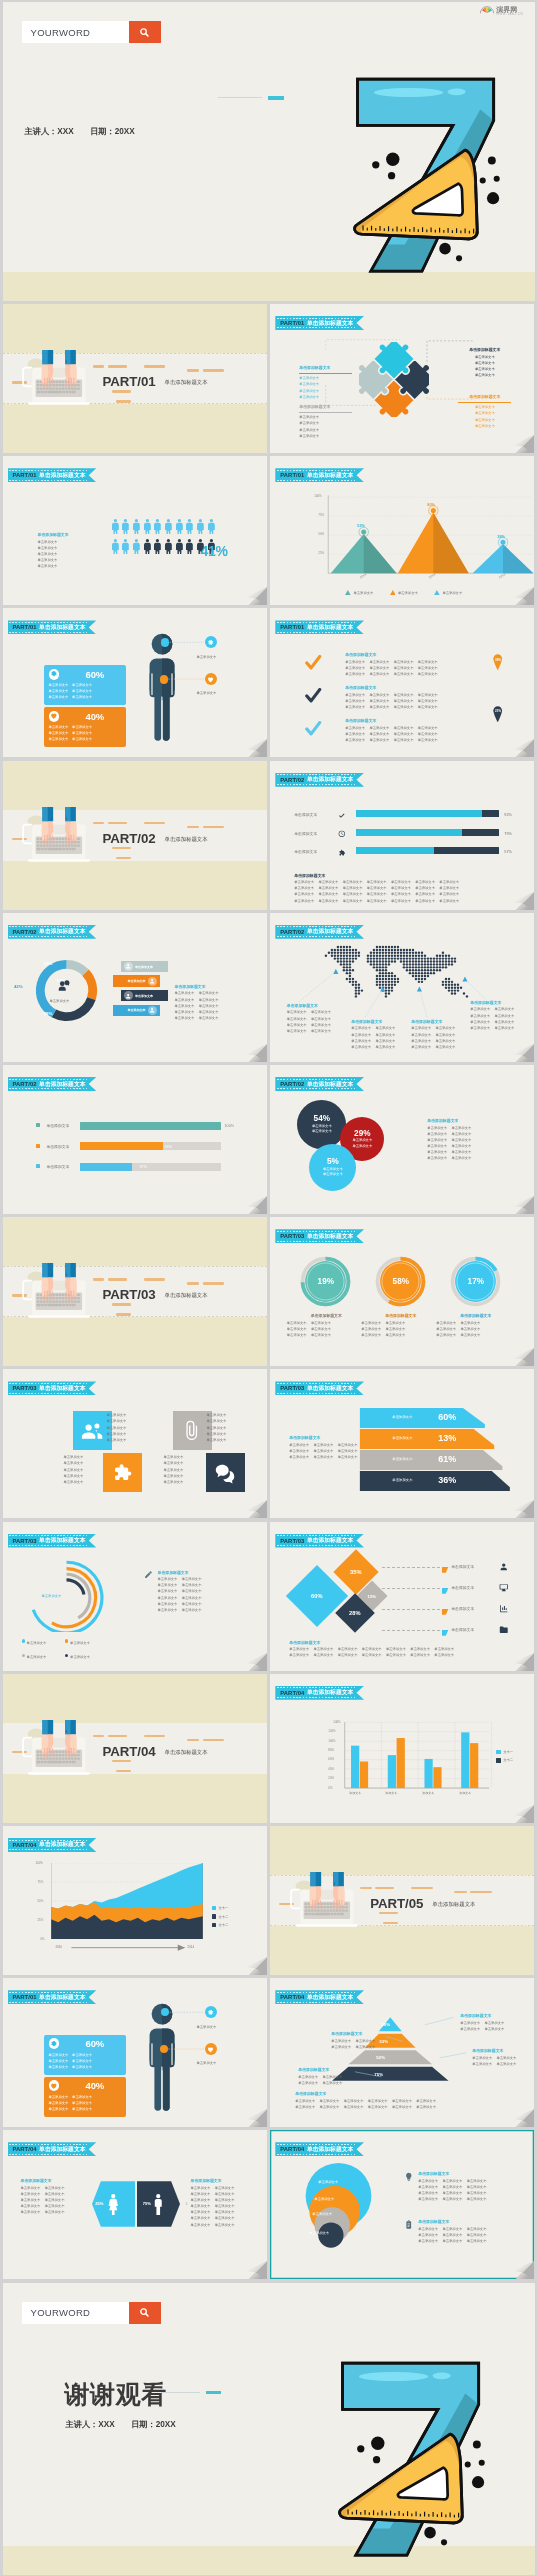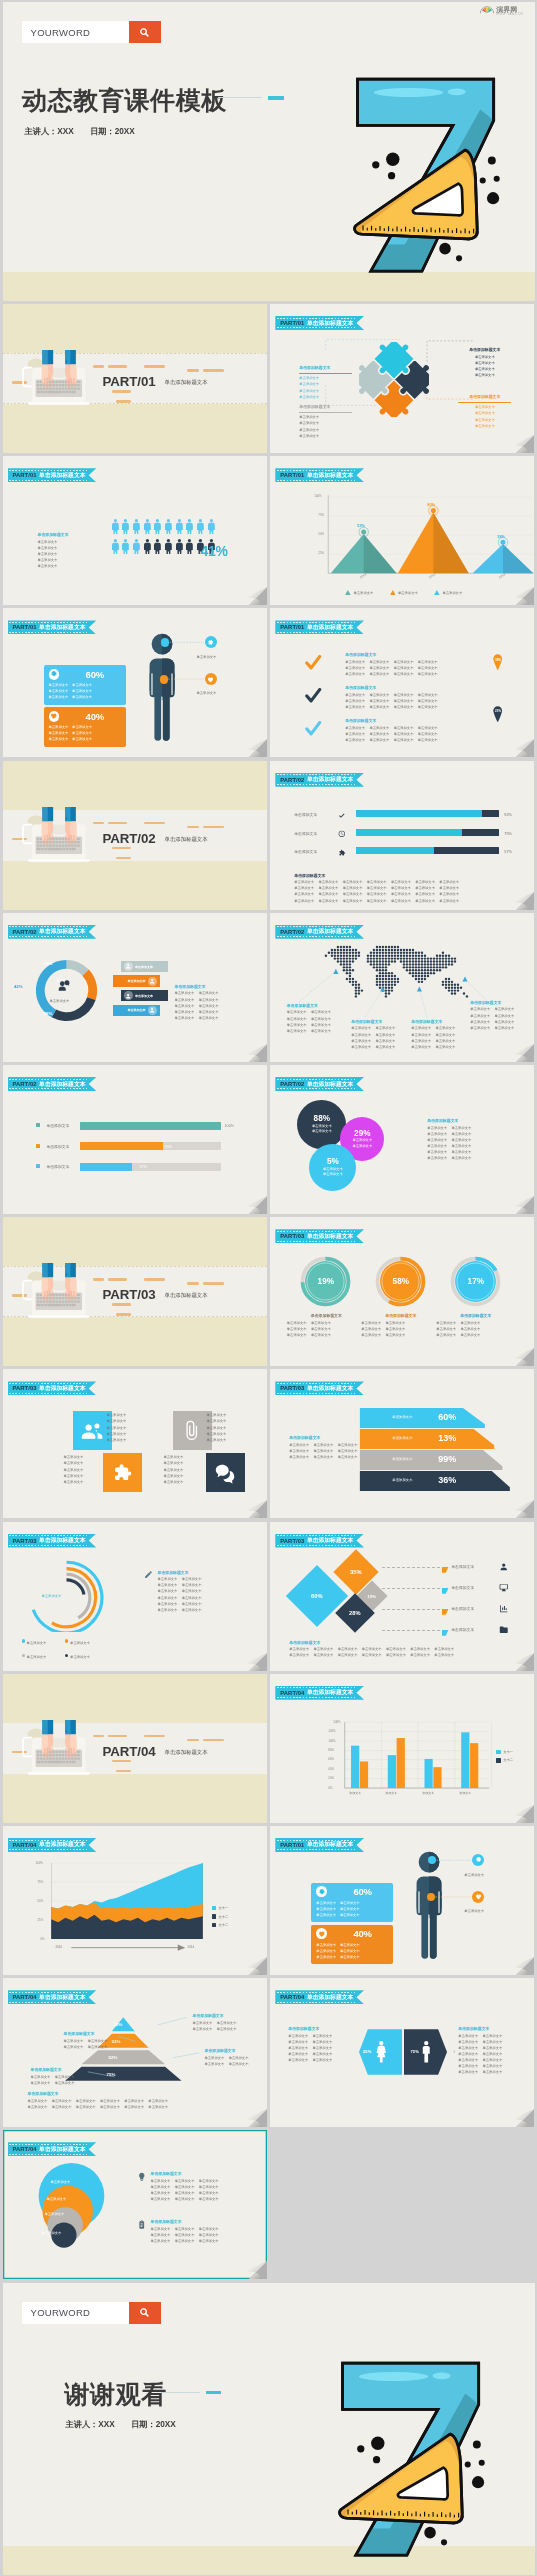--- a/index.html
+++ b/index.html
@@ -117,21 +117,21 @@
   .lcard.g{background:#b6c8c8}.lcard.o{background:#f08218;margin-left:-7.6px}
   .lcard.n{background:#2d3e50}.lcard.c{background:#3aa8d8;margin-left:-7.6px}
   .lav{position:absolute;width:9px;height:9px;border-radius:50%;background:rgba(255,255,255,.38);
        display:flex;align-items:center;justify-content:center;left:3.2px}
   .lcard.o .lav,.lcard.c .lav{left:auto;right:3.2px}
 
   
   .circ{position:absolute;border-radius:50%;display:flex;flex-direction:column;align-items:center;justify-content:center;text-align:center}
   .circ b{font-size:8.2px;color:#fff;font-weight:700;line-height:1.2}
   .circ .ft{line-height:1.7}
-  .circ.n{background:#2d3e50}.circ.o{background:#d946ef}.circ.c{background:#3ec8f0}
+  .circ.n{background:#2d3e50}.circ.o{background:#b91c1c}.circ.c{background:#3ec8f0}
 
   
   .ringv{position:absolute;left:0;top:0;width:51px;height:51px;display:flex;align-items:center;justify-content:center;
      color:#fff;font-size:8.2px;font-weight:700}
 
   
   .tile{position:absolute;width:39px;height:39px;display:flex;align-items:center;justify-content:center}
 
   
   .fbl{position:absolute;left:33px;top:7px;font-size:3.4px;color:#fff}
@@ -754,21 +754,20 @@
           <path d="M0 0 L3.5 -17 A17.3 17.3 0 0 1 10 -14.2 Z" fill="#8bc53f"></path>
           <path d="M0 0 L10 -14.2 A17.3 17.3 0 0 1 15.6 -7.5 Z" fill="#1aa79a"></path>
           <path d="M-21 1 A21 21 0 0 1 21 1" fill="none" stroke="#8b8b8b" stroke-width="2.6"></path>
         </g>
       </svg>
       <span class="wmtxt">
         <b>演界网</b>
         <i>WWW.YANJ.CN</i>
       </span>
     </div>
-    <div class="cover-title" style="left:19.6px;top:82px">动态教育课件模板</div>
     <div class="cover-dash" style="left:215px;top:95px;width:44px"></div>
     <div class="cover-dash2" style="left:265px;top:94px;width:16px"></div>
     <div class="cover-meta" style="left:22px;top:124px">
       <span>主讲人：XXX</span>
       <span>日期：20XX</span>
     </div>
     <div class="cover-foot"></div>
     <div class="seven" style="left:343px;top:67px;width:158px;height:211px">
       <svg viewBox="0 0 260 346" width="100%" height="100%" preserveAspectRatio="xMidYMid meet">
             <use href="#seven-art"></use>
@@ -1486,21 +1485,21 @@
           </svg></div>
   </div>
   <div class="slide half">
     <div class="ribbon">
       <i class="dots t"></i>
       <b class="pt">PART/02</b>
       <span class="sub">单击添加标题文本</span>
       <i class="dots b"></i>
     </div>
     <div class="circ n" style="left:27px;top:35px;width:49px;height:49px">
-      <b>88%</b>
+      <b>54%</b>
           <div class="ft w">单击添加文本</div>
           <div class="ft w">单击添加文本</div>
     </div>
     <div class="circ o" style="left:70px;top:52px;width:44px;height:44px">
       <b>29%</b>
           <div class="ft w">单击添加文本</div>
           <div class="ft w">单击添加文本</div>
     </div>
     <div class="circ c" style="left:39px;top:79px;width:47px;height:47px">
       <b>5%</b>
@@ -1719,21 +1718,21 @@
             <path d="M0 0 H182 L215 26 V32 H0 Z" fill="#f7941e"></path>
           </svg>
       <span class="fbl">单击添加文本</span>
       <b class="fbv">13%</b>
     </div>
     <div class="abs" style="left:89px;top:81px;width:158px;height:20px">
       <svg viewBox="0 0 250 32" width="158" height="20">
             <path d="M0 0 H197 L228 26 V32 H0 Z" fill="#b9b6b2"></path>
           </svg>
       <span class="fbl">单击添加文本</span>
-      <b class="fbv">99%</b>
+      <b class="fbv">61%</b>
     </div>
     <div class="abs" style="left:89px;top:102px;width:158px;height:20px">
       <svg viewBox="0 0 250 32" width="158" height="20">
             <path d="M0 0 H211 L240 26 V32 H0 Z" fill="#2d3e50"></path>
           </svg>
       <span class="fbl">单击添加文本</span>
       <b class="fbv">36%</b>
     </div>
     <div class="abs tl" style="left:19px;top:66px;width:66px">
           <div class="th c">单击添加标题文本</div>
@@ -2001,20 +2000,40 @@
           </div>
       <div class="lgrow2">
             <span class="sq" style="background:#2d3e50"></span>
             <em class="ft">文本二</em>
           </div>
     </div>
     <div class="curl"><svg viewBox="0 0 42 42" width="27" height="27">
             <use href="#curl-art"></use>
           </svg></div>
   </div>
+  <div class="slide half part">
+    <div class="band"></div>
+    <div class="bandline" style="top:49px"></div>
+    <div class="bandline" style="top:99px"></div>
+    <div class="dashseg" style="left:9px;top:77px;width:15px"></div>
+    <div class="dashseg" style="left:90px;top:61px;width:11.4px"></div>
+    <div class="dashseg" style="left:105px;top:61px;width:19px"></div>
+    <div class="dashseg" style="left:141px;top:61px;width:21.5px"></div>
+    <div class="dashseg" style="left:184px;top:65px;width:12.7px"></div>
+    <div class="dashseg" style="left:200px;top:65px;width:21.5px"></div>
+    <div class="dashseg" style="left:109px;top:86px;width:19px"></div>
+    <div class="dashseg" style="left:113px;top:96px;width:15px"></div>
+    <div class="laptop" style="left:10.8px;top:46px;width:86px;height:61px">
+      <svg viewBox="0 0 300 215" width="100%" height="100%">
+            <use href="#laptop-art"></use>
+          </svg>
+    </div>
+    <div class="lab" style="left:100px;top:70px">PART/05</div>
+    <div class="sub" style="left:162px;top:75px">单击添加标题文本</div>
+  </div>
   <div class="slide half">
     <div class="ribbon">
       <i class="dots t"></i>
       <b class="pt">PART/01</b>
       <span class="sub">单击添加标题文本</span>
       <i class="dots b"></i>
     </div>
     <div class="statbox cyb" style="left:41px;top:57px">
       <div class="sbhead">
         <span class="sbic">

